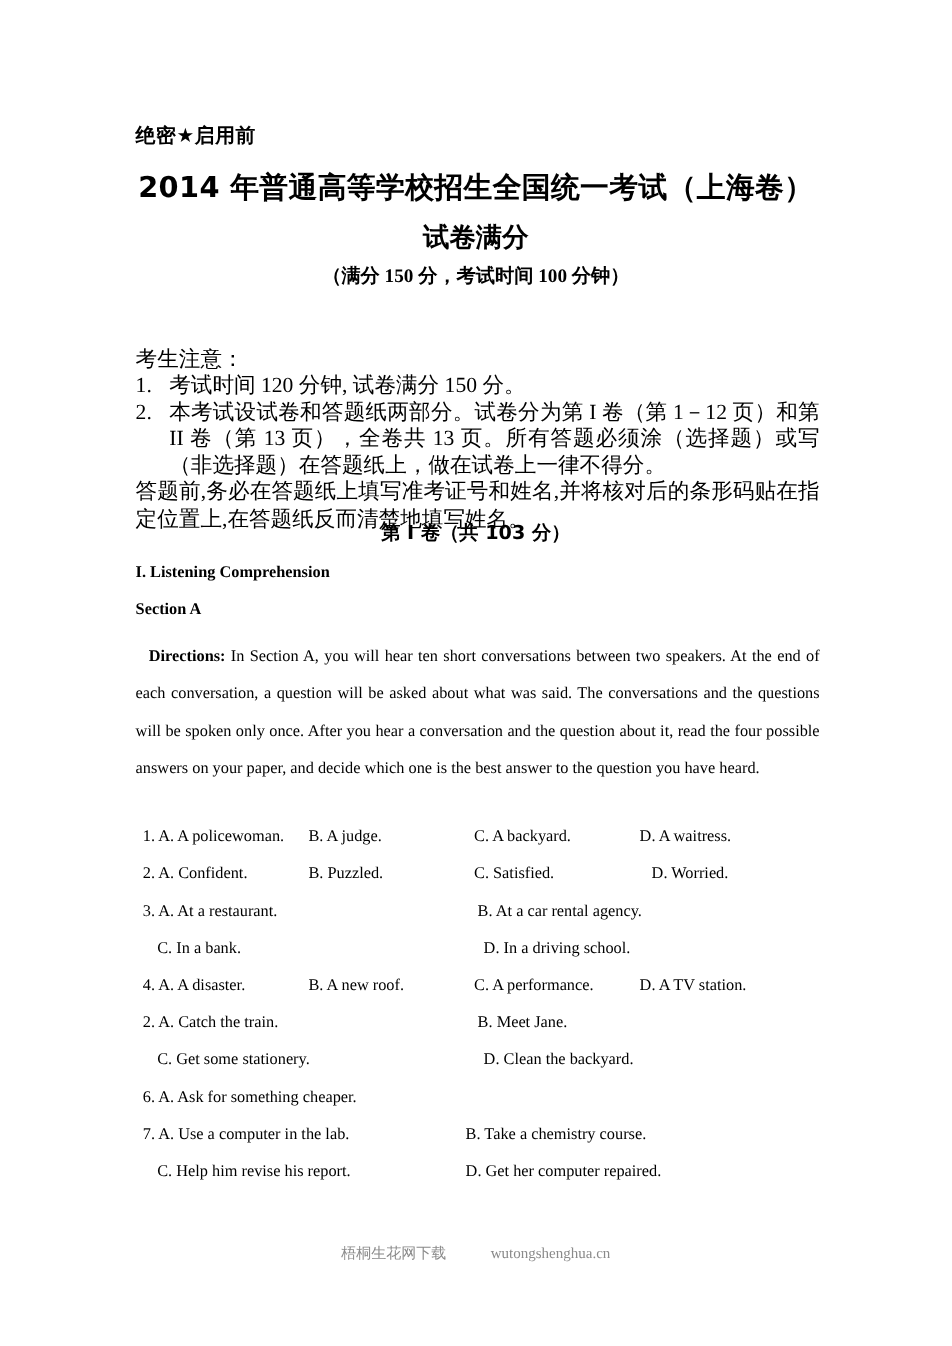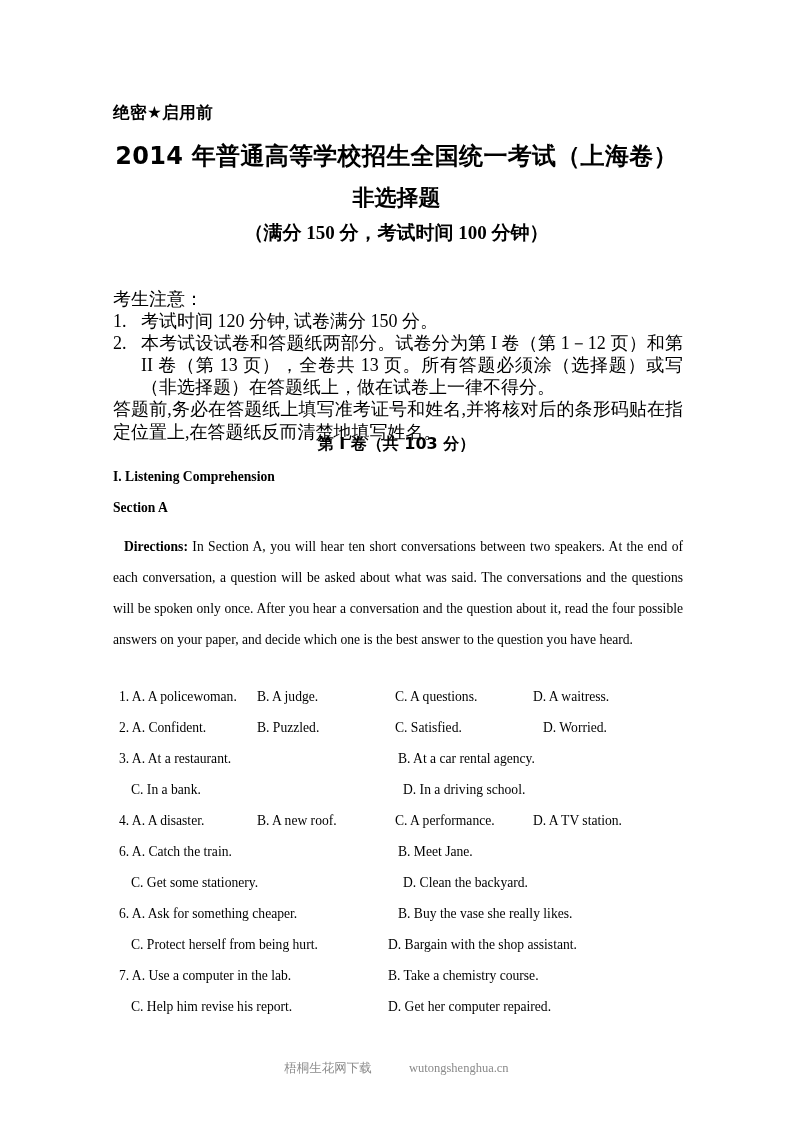--- a/index.html
+++ b/index.html
@@ -55,21 +55,21 @@
     font-weight: bold;
     font-size: 22px;
   }
   .doc-score-line {
     position: absolute;
     left: 0;
     top: 220px;
     width: 793px;
     text-align: center;
     font-family: "Liberation Serif", "DejaVu Serif", serif;
-    font-size: 19px;
+    font-size: 16px;
     font-weight: bold;
   }
 
   
   .notice {
     position: absolute;
     left: 113px;
     top: 288px;
     width: 570px;
     font-size: 18px;
@@ -163,38 +163,37 @@
 
   
   .footer {
     position: absolute;
     left: 0;
     top: 1036px;
     width: 793px;
     text-align: center;
     color: #8a8a8a;
     font-size: 12.5px;
-    margin-top: 24px;
   }
   .footer .cn {
     font-family: "DejaVu Sans", "Liberation Sans", sans-serif;
     margin-right: 34px;
   }
   .footer .url {
     font-family: "Liberation Serif", "DejaVu Serif", serif;
   }
 </style>
 </head>
 <body>
 
 <div class="page">
 
   <div class="secret-line">绝密★启用前</div>
   <div class="doc-title">2014 年普通高等学校招生全国统一考试（上海卷）</div>
-  <div class="doc-subtitle">非选择题</div>
+  <div class="doc-subtitle">试卷满分</div>
   <div class="doc-score-line">（满分 150 分，考试时间 100 分钟）</div>
 
   <div class="notice">
     <div class="notice-head">考生注意：</div>
 
     <div class="notice-item">
       <span class="notice-num">1.</span>
       <span class="notice-text">考试时间 120 分钟, 试卷满分 150 分。</span>
     </div>
 
@@ -213,21 +212,21 @@
   <div class="directions">
     <b>Directions:</b>
     <span>In Section A, you will hear ten short conversations between two speakers. At the end of each conversation, a question will be asked about what was said. The conversations and the questions will be spoken only once.    After you hear a conversation and the question about it, read the four possible answers on your paper, and decide which one is the best answer to the question you have heard.</span>
   </div>
 
   <div class="qlist">
 
     <div class="qrow">
       <span class="opt c-a">1. A. A policewoman.</span>
       <span class="opt c-b">B. A judge.</span>
-      <span class="opt c-c">C. A questions.</span>
+      <span class="opt c-c">C. A backyard.</span>
       <span class="opt c-d">D. A waitress.</span>
     </div>
 
     <div class="qrow">
       <span class="opt c-a">2. A. Confident.</span>
       <span class="opt c-b">B. Puzzled.</span>
       <span class="opt c-c">C. Satisfied.</span>
       <span class="opt c-d" style="left:430px;">D. Worried.</span>
     </div>
 
@@ -242,38 +241,33 @@
     </div>
 
     <div class="qrow">
       <span class="opt c-a">4. A. A disaster.</span>
       <span class="opt c-b">B. A new roof.</span>
       <span class="opt c-c">C. A performance.</span>
       <span class="opt c-d">D. A TV station.</span>
     </div>
 
     <div class="qrow">
-      <span class="opt w-a">6. A. Catch the train.</span>
+      <span class="opt w-a">2. A. Catch the train.</span>
       <span class="opt w-b2">B. Meet Jane.</span>
     </div>
 
     <div class="qrow">
       <span class="opt w-c">C. Get some stationery.</span>
       <span class="opt w-d2">D. Clean the backyard.</span>
     </div>
 
     <div class="qrow">
       <span class="opt w-a">6. A. Ask for something cheaper.</span>
-      <span class="opt w-b2">B. Buy the vase she really likes.</span>
-    </div>
-
-    <div class="qrow">
-      <span class="opt w-c">C. Protect herself from being hurt.</span>
-      <span class="opt w-d">D. Bargain with the shop assistant.</span>
-    </div>
+    </div>
+
 
     <div class="qrow">
       <span class="opt w-a">7. A. Use a computer in the lab.</span>
       <span class="opt w-b">B. Take a chemistry course.</span>
     </div>
 
     <div class="qrow">
       <span class="opt w-c">C. Help him revise his report.</span>
       <span class="opt w-d">D. Get her computer repaired.</span>
     </div>

